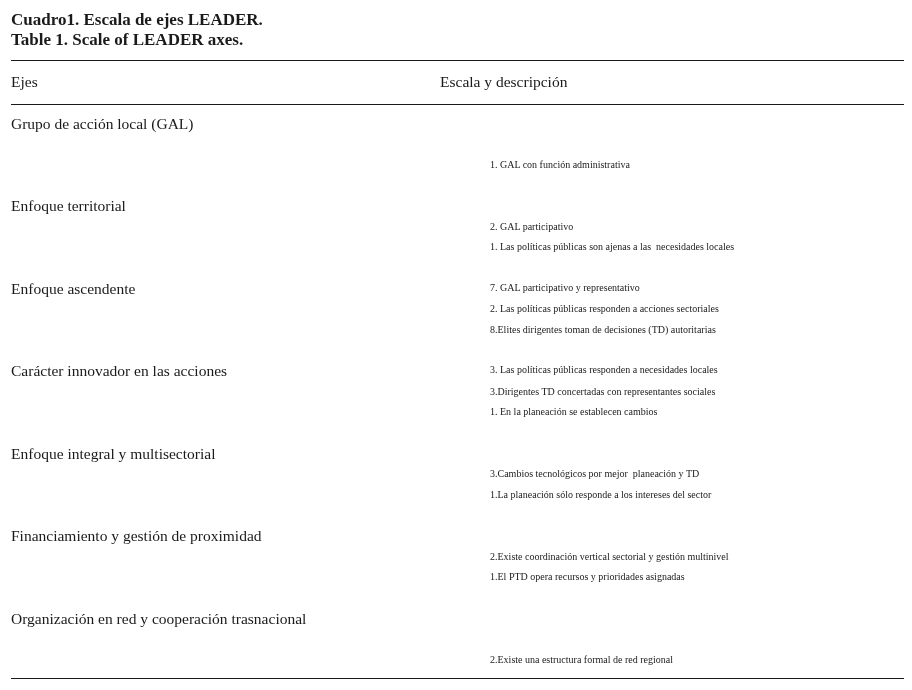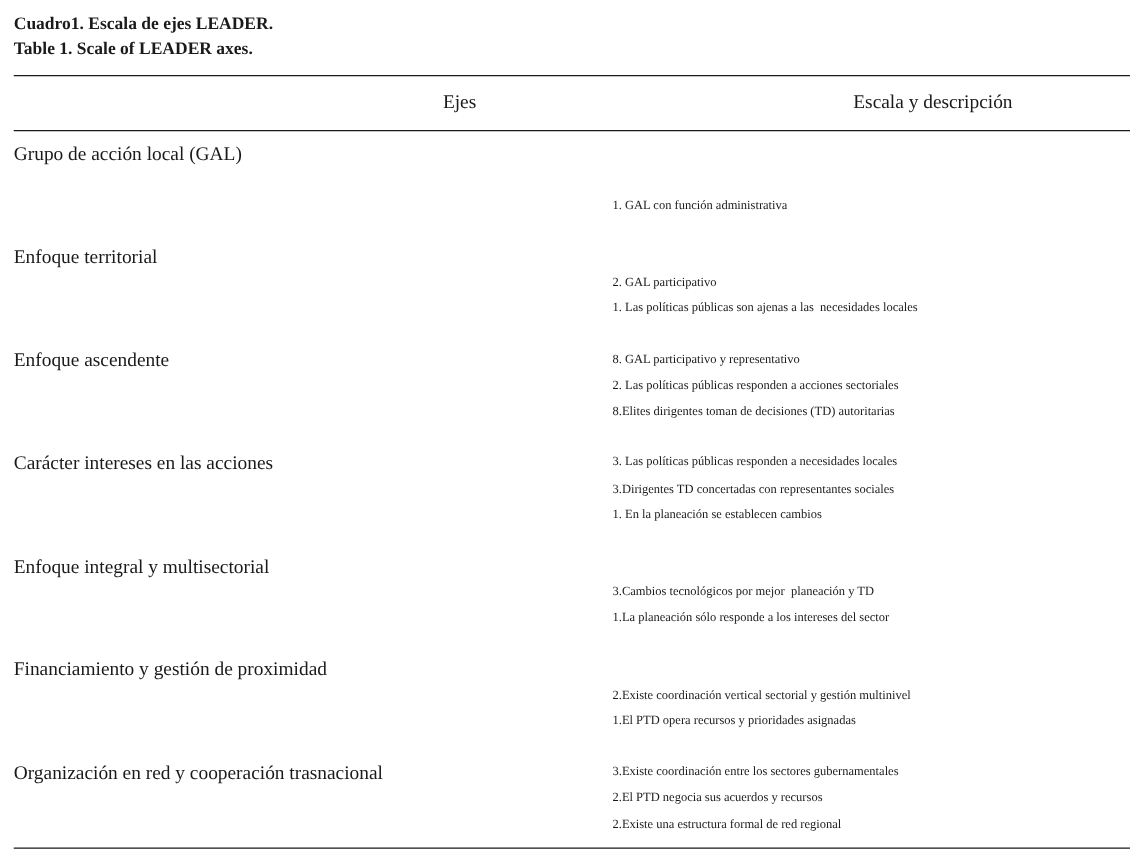--- a/index.html
+++ b/index.html
@@ -3,28 +3,28 @@
 <meta charset="utf-8">
 <style>
   html, body { margin: 0; padding: 0; background: #ffffff; }
   body {
     width: 912px; height: 690px; position: relative; overflow: hidden;
     font-family: "Liberation Serif", "DejaVu Serif", serif;
     color: #1a1a1a;
   }
   .caption {
     position: absolute; left: 11px; top: 10px;
-    font-weight: bold; font-size: 14px; line-height: 20px;
+    font-weight: bold; font-size: 17px; line-height: 20px;
   }
   .rule { position: absolute; left: 11px; width: 893px; height: 1px; background: #1a1a1a; }
   .rule.top { top: 60px; }
   .rule.mid { top: 104px; }
   .rule.bottom { top: 678px; }
   .hdr {
-    position: absolute; top: 72px; font-size: 15.5px; line-height: 20px; text-align: right;
+    position: absolute; top: 72px; font-size: 15.5px; line-height: 20px; text-align: left;
   }
   .hdr.c1 { left: 11px; width: 370px; }
   .hdr.c2 { left: 440px; width: 370px; }
   .row { position: absolute; left: 0; width: 912px; }
   .axis {
     position: absolute; left: 11px; top: 0; font-size: 15.5px; line-height: 20.5px; white-space: nowrap;
   }
   .items {
     position: absolute; left: 490px; top: 0; font-size: 10px; line-height: 20.5px; white-space: pre;
   }
@@ -41,21 +41,21 @@
 <div class="rule top"></div>
 <div class="hdr c1">Ejes</div>
 <div class="hdr c2">Escala y descripción</div>
 <div class="rule mid"></div>
 
 <div class="row" style="top:114px">
   <div class="axis">Grupo de acción local (GAL)</div>
   <div class="items">
     <div>1. GAL con función administrativa</div>
     <div>2. GAL participativo</div>
-    <div>8. GAL participativo y representativo</div>
+    <div>7. GAL participativo y representativo</div>
   </div>
 </div>
 
 <div class="row" style="top:196px">
   <div class="axis">Enfoque territorial</div>
   <div class="items">
     <div>1. Las políticas públicas son ajenas a las  necesidades locales</div>
     <div>2. Las políticas públicas responden a acciones sectoriales</div>
     <div>3. Las políticas públicas responden a necesidades locales</div>
   </div>
@@ -63,41 +63,39 @@
 
 <div class="row" style="top:279px">
   <div class="axis">Enfoque ascendente</div>
   <div class="items">
     <div>8.Elites dirigentes toman de decisiones (TD) autoritarias</div>
     <div>3.Dirigentes TD concertadas con representantes sociales</div>
   </div>
 </div>
 
 <div class="row" style="top:361px">
-  <div class="axis">Carácter intereses en las acciones</div>
+  <div class="axis">Carácter innovador en las acciones</div>
   <div class="items">
     <div>1. En la planeación se establecen cambios</div>
     <div>3.Cambios tecnológicos por mejor  planeación y TD</div>
   </div>
 </div>
 
 <div class="row" style="top:444px">
   <div class="axis">Enfoque integral y multisectorial</div>
   <div class="items">
     <div>1.La planeación sólo responde a los intereses del sector</div>
     <div>2.Existe coordinación vertical sectorial y gestión multinivel</div>
-    <div>3.Existe coordinación entre los sectores gubernamentales</div>
   </div>
 </div>
 
 <div class="row" style="top:526px">
   <div class="axis">Financiamiento y gestión de proximidad</div>
   <div class="items">
     <div>1.El PTD opera recursos y prioridades asignadas</div>
-    <div>2.El PTD negocia sus acuerdos y recursos</div>
     
   </div>
 </div>
 
 <div class="row" style="top:609px">
   <div class="axis">Organización en red y cooperación trasnacional</div>
   <div class="items">
     <div>2.Existe una estructura formal de red regional</div>
     
     

